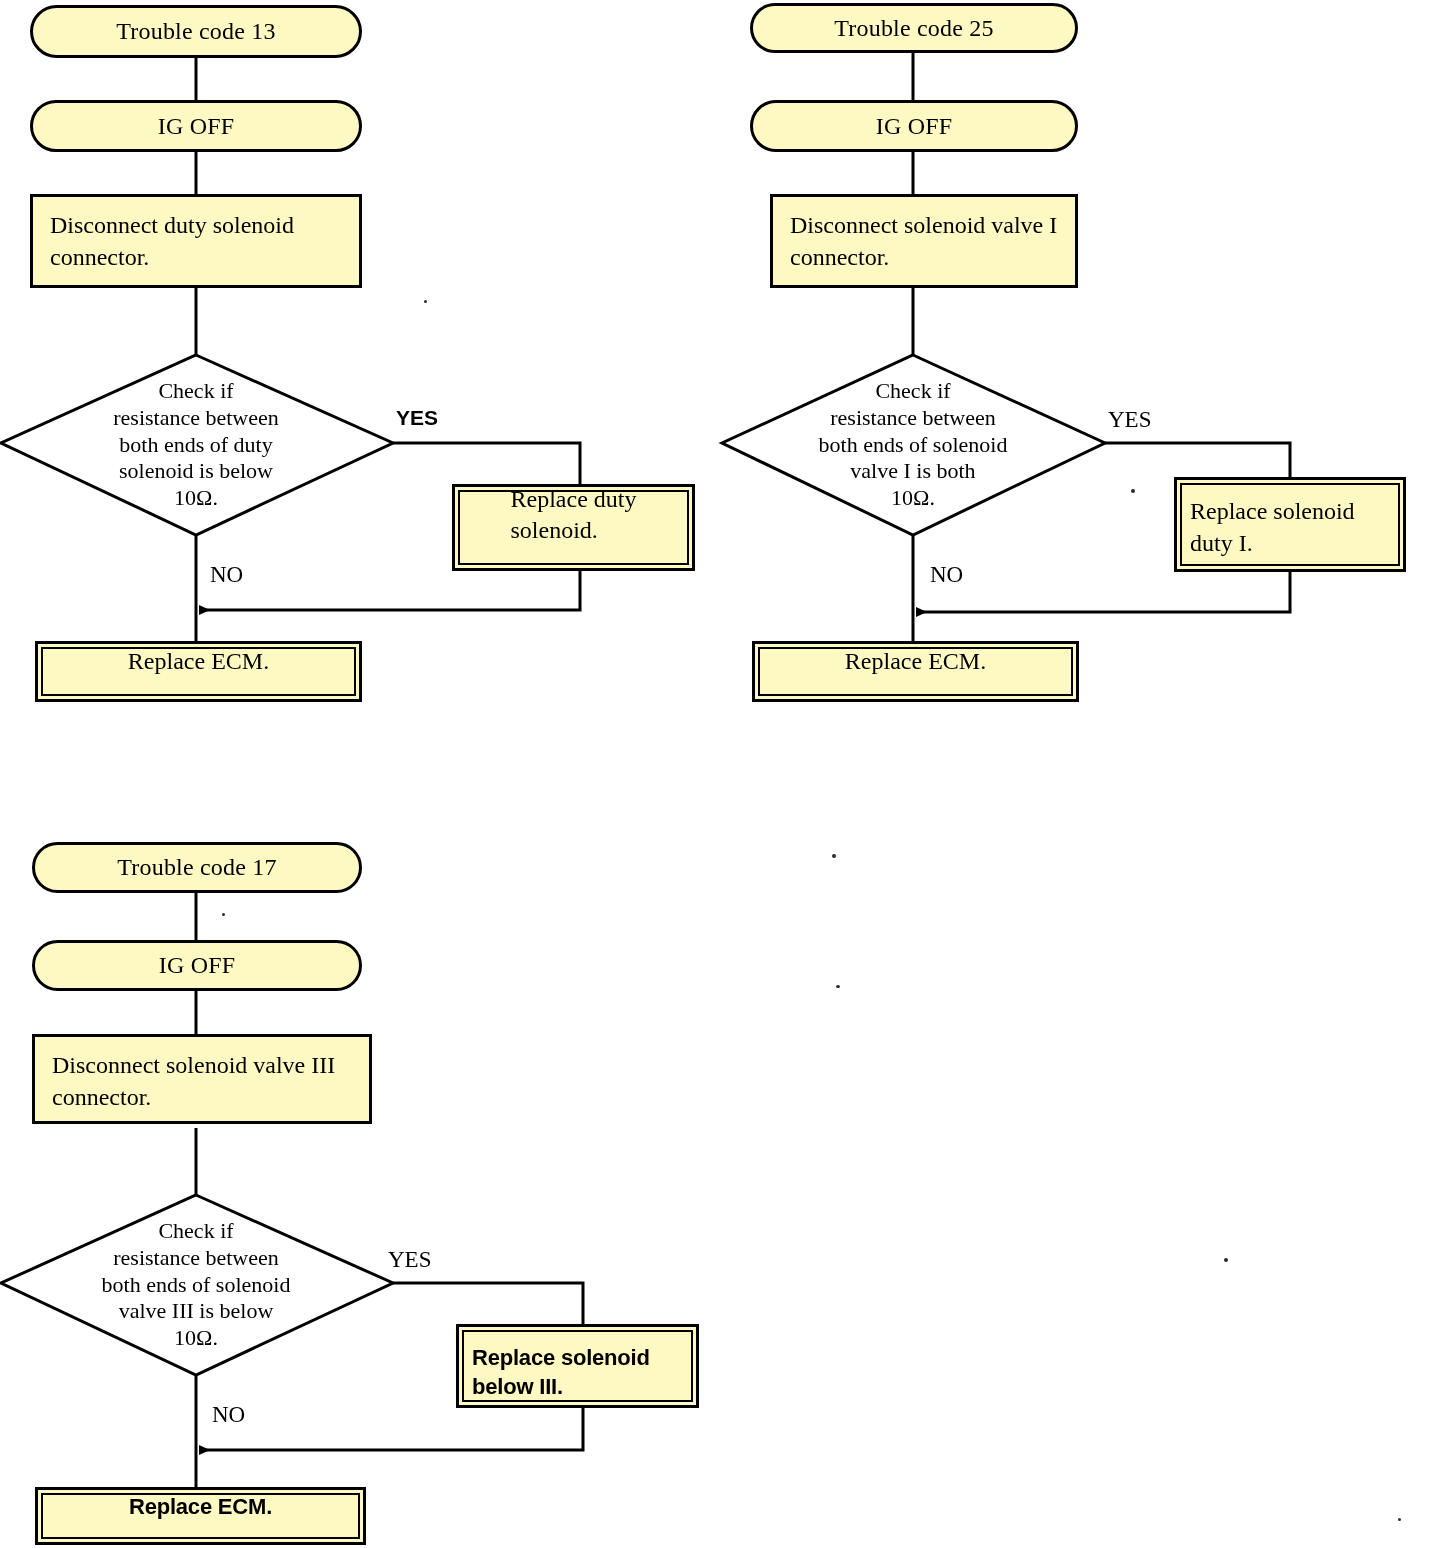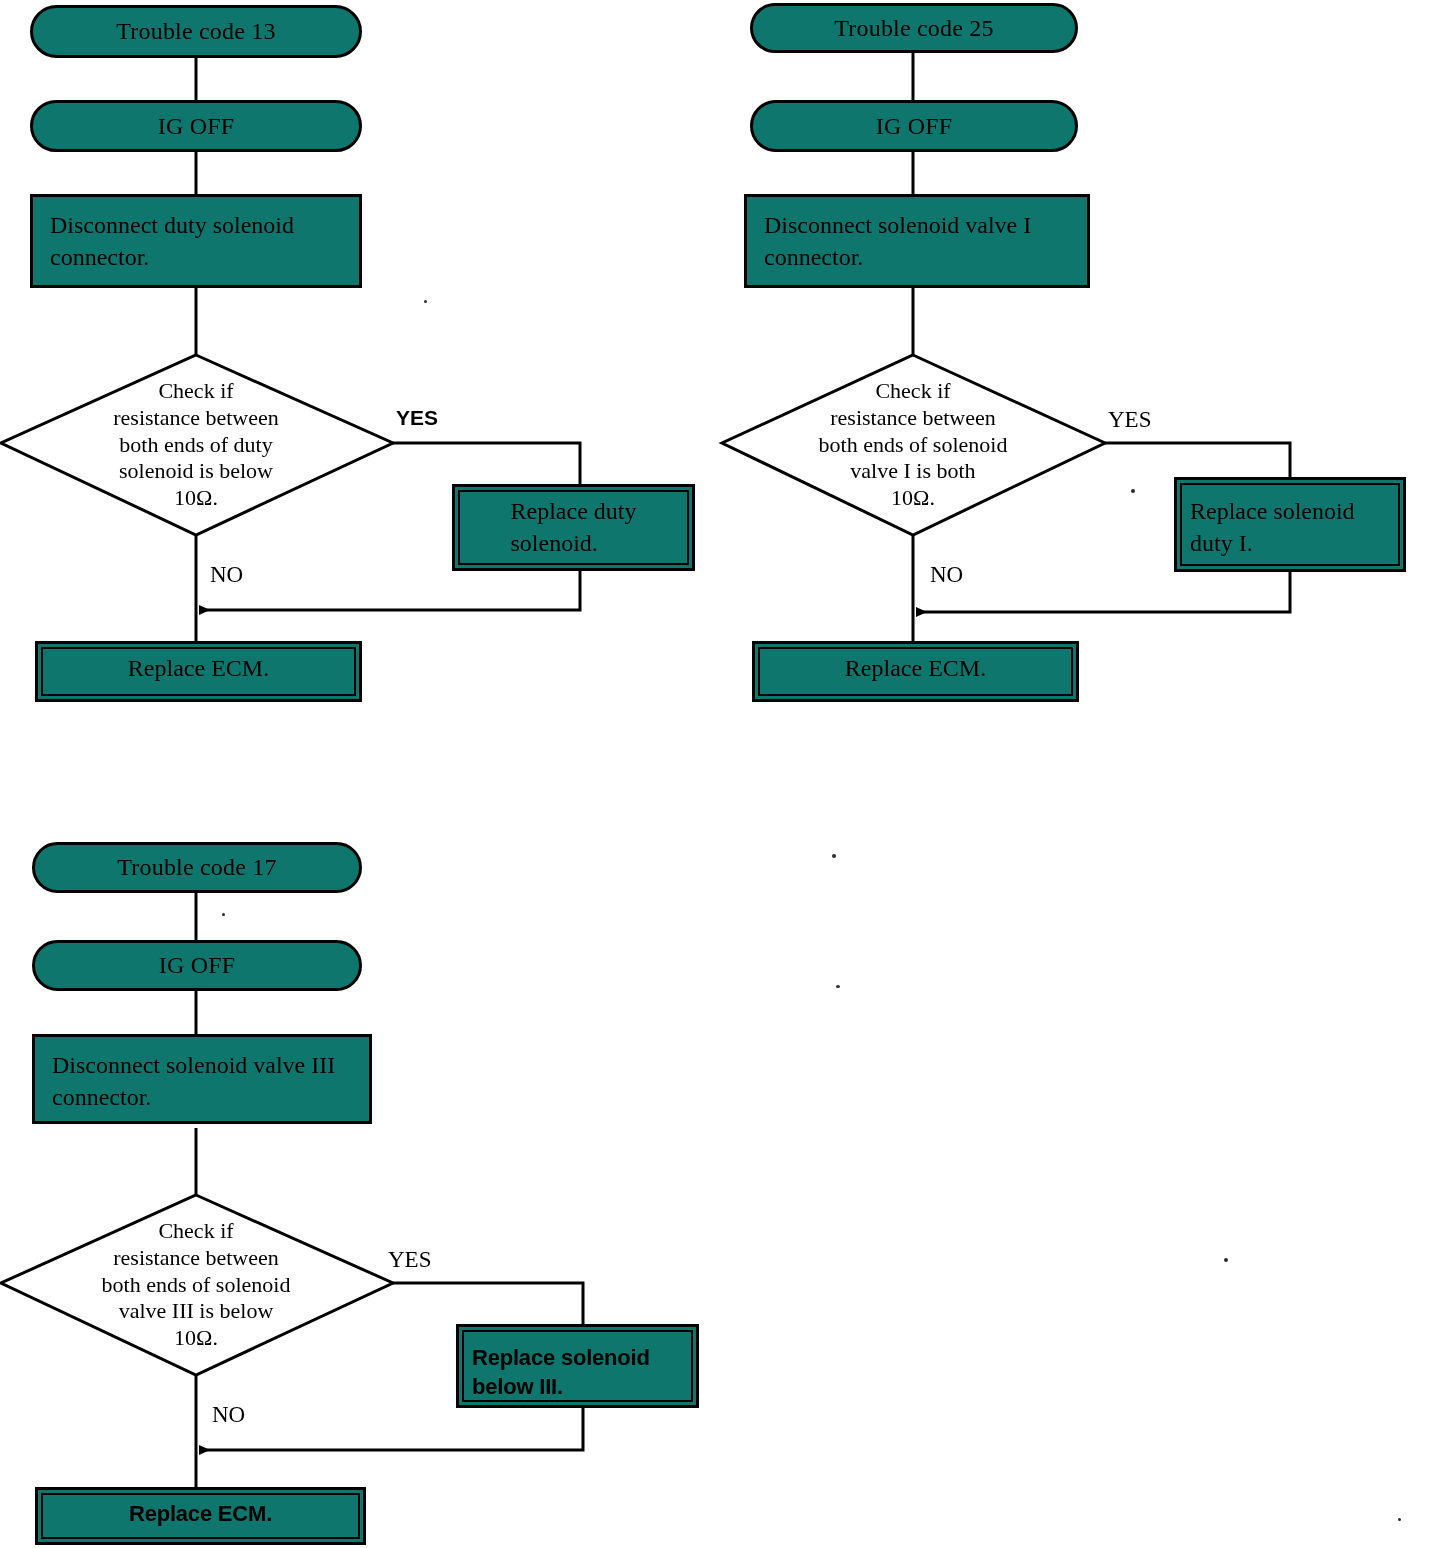--- a/index.html
+++ b/index.html
@@ -24,21 +24,21 @@
   svg.flow-lines {
     position: absolute;
     left: 0; top: 0;
     width: 1456px;
     height: 1548px;
     pointer-events: none;
   }
   .node {
     position: absolute;
     box-sizing: border-box;
-    background: #0f766e;
+    background: #fef9c3;
   }
   
   .node-terminator {
     border: 3px solid #000;
     border-radius: 999px;
     display: flex;
     align-items: center;
     justify-content: center;
     font-size: 24px;
     line-height: 1.1;
@@ -67,23 +67,23 @@
     display: flex;
     font-size: 24px;
     line-height: 1.32;
   }
   .node-action.align-left > .inner {
     align-items: flex-start;
     justify-content: flex-start;
     padding: 11px 0 0 8px;
   }
   .node-action.align-center > .inner {
-    align-items: flex-start;
+    align-items: flex-end;
     justify-content: center;
-    padding: 4px;
+    padding: 16px;
   }
   .node-action.sans > .inner {
     font-family: "Liberation Sans", "DejaVu Sans", sans-serif;
     font-weight: bold;
     font-size: 22px;
     letter-spacing: -0.2px;
   }
   
   .node-decision {
     position: absolute;
@@ -215,21 +215,21 @@
   </div>
 
   <div class="node node-terminator" style="left:750px; top:3px; width:328px; height:50px;">
     <span>Trouble code 25</span>
   </div>
 
   <div class="node node-terminator" style="left:750px; top:100px; width:328px; height:52px;">
     <span>IG OFF</span>
   </div>
 
-  <div class="node node-process" style="left:744px; top:194px; width:346px; height:94px;">
+  <div class="node node-process" style="left:770px; top:194px; width:308px; height:94px;">
     <span>Disconnect solenoid valve I connector.</span>
   </div>
 
   <div class="node-decision" style="left:753px; top:370px; width:320px; height:150px;">
     <span class="dtext">
       <span>Check if</span><br>
       <span>resistance between</span><br>
       <span>both ends of solenoid</span><br>
       <span>valve I is both</span><br>
       <span>10Ω.</span>

